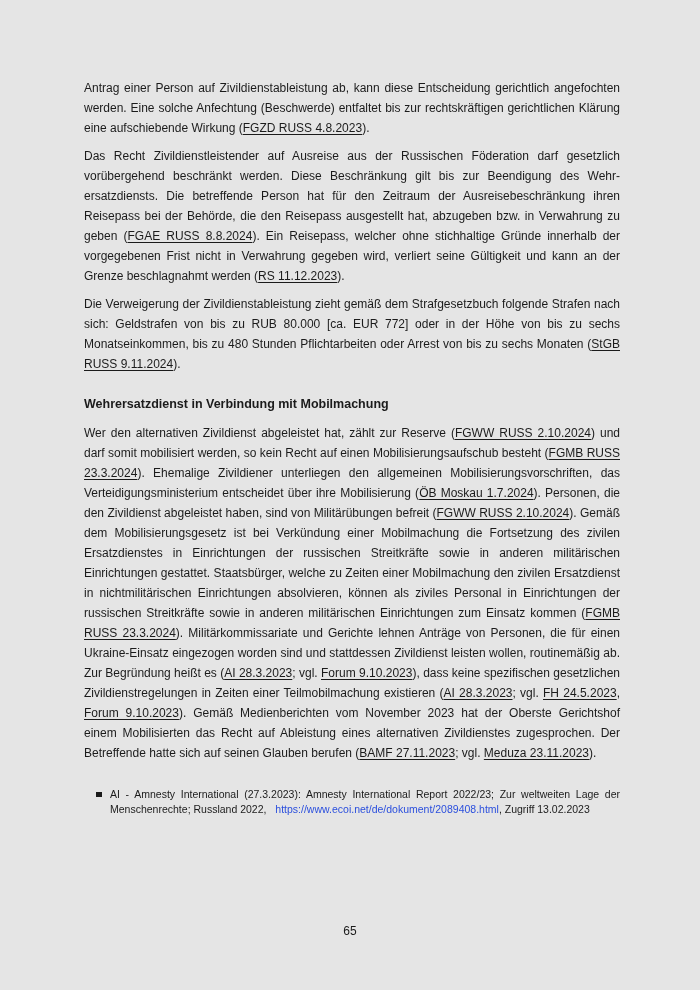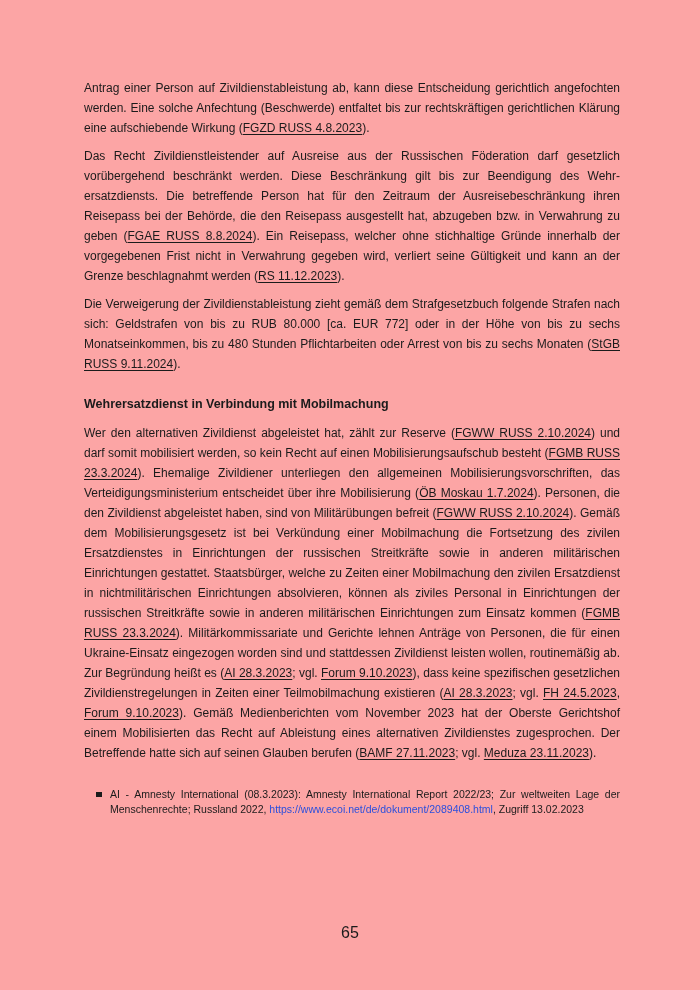--- a/index.html
+++ b/index.html
@@ -1,20 +1,20 @@
 <!DOCTYPE html>
 <html lang="de"><head>
 <meta charset="utf-8">
 <style>
   html, body { margin: 0; padding: 0; background: #ffffff; }
   .page {
     position: relative;
     width: 700px;
     height: 990px;
-    background: #fca5a5;
+    background: #e5e5e5;
     font-family: "Liberation Sans", "DejaVu Sans", sans-serif;
     color: #1b1b1b;
     overflow: hidden;
   }
   .content {
     position: absolute;
     left: 84px;
     top: 78px;
     width: 536px;
   }
@@ -62,28 +62,29 @@
   .run-ref {
     text-decoration: underline;
     text-decoration-thickness: 0.9px;
     text-underline-offset: 2px;
     color: inherit;
   }
   a.run-url {
     color: #2b4fdd;
     text-decoration: none;
     word-break: break-all;
+    margin-left: 6px;
   }
   .pagenum {
     position: absolute;
     left: 0;
     right: 0;
     top: 924px;
     text-align: center;
-    font-size: 16px;
+    font-size: 12px;
     color: #1b1b1b;
   }
 </style>
 </head>
 <body>
 
 <div class="page">
   <div class="content">
 
     <p class="body"><span>Antrag einer Person auf Zivildienstableistung ab, kann diese Entscheidung gerichtlich angefoch­ten werden. Eine solche Anfechtung (Beschwerde) entfaltet bis zur rechtskräftigen gerichtlichen Klärung eine aufschiebende Wirkung (</span><span class="run-ref">FGZD RUSS 4.8.2023</span><span>).</span></p>
@@ -93,20 +94,20 @@
     <p class="body"><span>Die Verweigerung der Zivildienstableistung zieht gemäß dem Strafgesetzbuch folgende Strafen nach sich: Geldstrafen von bis zu RUB 80.000 [ca. EUR 772] oder in der Höhe von bis zu sechs Monatseinkommen, bis zu 480 Stunden Pflichtarbeiten oder Arrest von bis zu sechs Monaten (</span><span class="run-ref">StGB RUSS 9.11.2024</span><span>).</span></p>
 
     <h2 class="subheading">Wehrersatzdienst in Verbindung mit Mobilmachung</h2>
 
     <p class="body"><span>Wer den alternativen Zivildienst abgeleistet hat, zählt zur Reserve (</span><span class="run-ref">FGWW RUSS 2.10.2024</span><span>) und darf somit mobilisiert werden, so kein Recht auf einen Mobilisierungsaufschub besteht (</span><span class="run-ref">FGMB RUSS 23.3.2024</span><span>). Ehemalige Zivildiener unterliegen den allgemeinen Mobilisierungs­vorschriften, das Verteidigungsministerium entscheidet über ihre Mobilisierung (</span><span class="run-ref">ÖB Moskau 1.7.2024</span><span>). Personen, die den Zivildienst abgeleistet haben, sind von Militärübungen befreit (</span><span class="run-ref">FGWW RUSS 2.10.2024</span><span>). Gemäß dem Mobilisierungsgesetz ist bei Verkündung einer Mobil­machung die Fortsetzung des zivilen Ersatzdienstes in Einrichtungen der russischen Streitkräfte sowie in anderen militärischen Einrichtungen gestattet. Staatsbürger, welche zu Zeiten einer Mobilmachung den zivilen Ersatzdienst in nichtmilitärischen Einrichtungen absolvieren, können als ziviles Personal in Einrichtungen der russischen Streitkräfte sowie in anderen militärischen Einrichtungen zum Einsatz kommen (</span><span class="run-ref">FGMB RUSS 23.3.2024</span><span>). Militärkommissariate und Ge­richte lehnen Anträge von Personen, die für einen Ukraine-Einsatz eingezogen worden sind und stattdessen Zivildienst leisten wollen, routinemäßig ab. Zur Begründung heißt es (</span><span class="run-ref">AI 28.3.2023</span><span>; vgl. </span><span class="run-ref">Forum 9.10.2023</span><span>), dass keine spezifischen gesetzlichen Zivildienstregelungen in Zeiten einer Teilmobilmachung existieren (</span><span class="run-ref">AI 28.3.2023</span><span>; vgl. </span><span class="run-ref">FH 24.5.2023</span><span>, </span><span class="run-ref">Forum 9.10.2023</span><span>). Gemäß Medienberichten vom November 2023 hat der Oberste Gerichtshof einem Mobilisierten das Recht auf Ableistung eines alternativen Zivildienstes zugesprochen. Der Betreffende hatte sich auf seinen Glauben berufen (</span><span class="run-ref">BAMF 27.11.2023</span><span>; vgl. </span><span class="run-ref">Meduza 23.11.2023</span><span>).</span></p>
 
 
     <ul class="sources">
       <li class="source">
         <span class="bullet"></span>
-        <span><span>AI - Amnesty International (08.3.2023): Amnesty International Report 2022/23; Zur weltweiten Lage der Menschenrechte; Russland 2022, </span><a class="run-url" href="#">https://www.ecoi.net/de/dokument/2089408.html</a><span>, Zugriff 13.02.2023</span></span>
+        <span><span>AI - Amnesty International (27.3.2023): Amnesty International Report 2022/23; Zur weltweiten Lage der Menschenrechte; Russland 2022, </span><a class="run-url" href="#">https://www.ecoi.net/de/dokument/2089408.html</a><span>, Zugriff 13.02.2023</span></span>
       </li>
     </ul>
 
   </div>
 
   <div class="pagenum">65</div>
 </div>
 
 </body></html>

